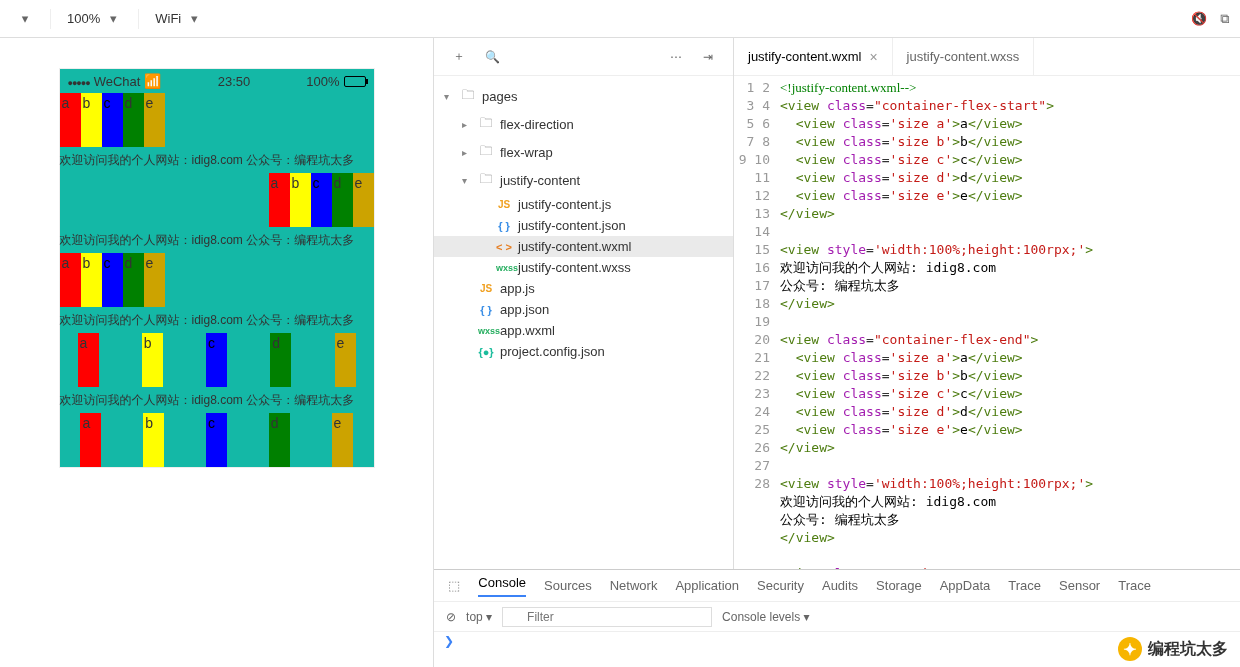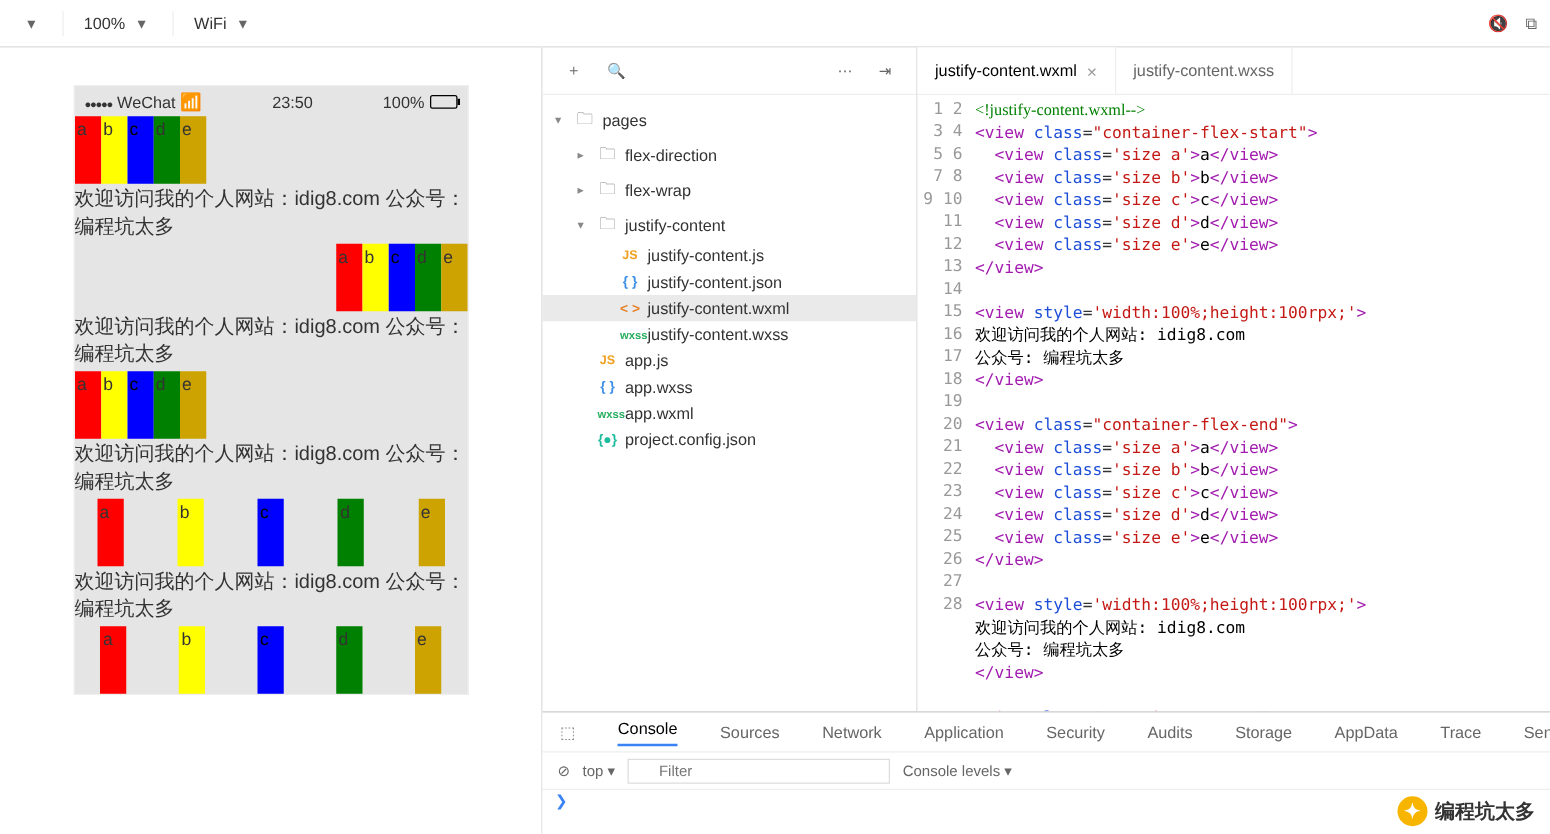--- a/index.html
+++ b/index.html
@@ -8,38 +8,38 @@
   .top-toolbar { height: 38px; border-bottom: 1px solid #ddd; display: flex; align-items: center; padding: 0 6px; gap: 4px; font-size: 13px; }
   .tb-drop { display: flex; align-items: center; gap: 4px; padding: 3px 10px; cursor: pointer; }
   .tb-sep { width: 1px; height: 20px; background: #eee; margin: 0 2px; }
   .tb-icon { width: 18px; height: 18px; display:flex; align-items:center; justify-content:center; color:#666; cursor:pointer; }
   .tb-right { margin-left: auto; display:flex; gap:8px; align-items:center; }
 
   .main-wrap { display: flex; height: 629px; }
 
   
   .simulator { width: 434px; border-right: 1px solid #ddd; display:flex; flex-direction:column; align-items:center; padding-top: 30px; }
-  .phone { width: 316px; background:#e5e5e5; border:1px solid #eee; }
+  .phone { width: 316px; background:#14b8a6; border:1px solid #eee; }
   .status-bar { display:flex; align-items:center; justify-content:space-between; padding:4px 8px; font-size:13px; }
   .sb-left { display:flex; align-items:center; gap:4px; }
   .sb-right { display:flex; align-items:center; gap:4px; }
   .dots::before { content:"●●●●●"; letter-spacing:-1px; font-size:9px;}
   .wifi-arc { font-size:14px; }
   .batt { width:22px; height:11px; border:1px solid #000; border-radius:2px; position:relative; }
   .batt::after{content:"";position:absolute;right:-3px;top:2px;width:2px;height:5px;background:#000;}
   .batt-fill{background:#000;width:100%;height:100%;}
   .nav-bar { display:flex; align-items:center; justify-content:center; position:relative; height:36px; font-size:15px; }
   .nav-dots { position:absolute; right:48px; letter-spacing:2px; font-weight:bold;}
   .nav-target { position:absolute; right:14px; width:18px;height:18px;border:2px solid #000;border-radius:50%; display:flex;align-items:center;justify-content:center;}
   .nav-target::after{content:"";width:6px;height:6px;background:#000;border-radius:50%;}
   .page-body { padding: 0; font-size:15px;}
   .flex-row { display:flex; height:54px;}
   .box { width:21px; height:100%; font-size:14px; padding-top:2px; text-align:left; padding-left:2px;}
   .box.a{background:#f00;} .box.b{background:#ff0;} .box.c{background:#00f;color:#000;} .box.d{background:#008000;} .box.e{background:#cca300;}
-  .caption { font-size:16px; line-height:22px; padding:2px 0;}
+  .caption { font-size:12px; line-height:22px; padding:2px 0;}
   .row-start{justify-content:flex-start;}
   .row-end{justify-content:flex-end;}
   .row-between{justify-content:space-between; padding:0 18px;}
   .row-around{justify-content:space-around;}
 
   
   .files-panel { width: 300px; border-right:1px solid #ddd; display:flex; flex-direction:column;}
   .files-toolbar { height:38px; border-bottom:1px solid #eee; display:flex; align-items:center; gap:16px; padding:0 16px; color:#666;}
   .files-right { margin-left:auto; display:flex; gap:14px;}
   .tree { padding:6px 0; font-size:13px; overflow:auto;}
@@ -57,29 +57,29 @@
 
   
   .editor-panel { flex:1; display:flex; flex-direction:column; min-width:0;}
   .tabs { height:38px; border-bottom:1px solid #eee; display:flex; align-items:stretch;}
   .tab { display:flex; align-items:center; gap:8px; padding:0 14px; font-size:13px; border-right:1px solid #eee; cursor:pointer; color:#666;}
   .tab.active{color:#000; background:#fff;}
   .tab-close{color:#999;font-size:14px;}
   .code-area { flex:1; display:flex; overflow:hidden;}
   .gutter { width:46px; text-align:right; padding:3px 10px 3px 0; color:#999; font-family:Consolas,monospace; font-size:13px; line-height:18px; background:#fff;}
   .code { flex:1; font-family:Consolas,monospace; font-size:13px; line-height:18px; padding:3px 0; white-space:pre; color:#333;}
-  .t-tag{color:#a21caf;} .t-attr{color:#1d4ed8;} .t-str{color:#c41a16;} .t-txt{color:#000;} .t-com{color:#008000;font-family:Liberation Serif, serif;}
+  .t-tag{color:#4d7c0f;} .t-attr{color:#a21caf;} .t-str{color:#c41a16;} .t-txt{color:#000;} .t-com{color:#008000;font-family:Liberation Serif, serif;}
   .status-line{height:24px;border-top:1px solid #eee; display:flex;align-items:center; padding:0 12px; font-size:12px; color:#555; gap:20px;}
   .status-line .sz{margin-left:auto;}
 
   
   .devtools { position:absolute; left:434px; right:0; bottom:0; height:98px; background:#fff; border-top:1px solid #ccc; display:flex; flex-direction:column;}
   .dt-tabs { height:32px; display:flex; align-items:center; gap:18px; padding:0 14px; border-bottom:1px solid #eee; font-size:13px; color:#666;}
   .dt-tabs .ico{color:#888;}
-  .dt-tab{cursor:pointer;margin-left:16px;}
+  .dt-tab{cursor:pointer;}
   .dt-tab.active{color:#000; border-bottom:2px solid #3b82f6; padding-bottom:5px;}
   .dt-bar { height:30px; display:flex; align-items:center; gap:10px; padding:0 12px; border-bottom:1px solid #eee; font-size:12px; color:#666;}
   .dt-filter{flex:0 0 210px; border:1px solid #ddd; padding:2px 24px; font-size:12px;}
   .dt-input-row{display:flex;align-items:center; padding:2px 10px; color:#3b82f6;}
   .watermark { position:absolute; right:12px; bottom:6px; display:flex; align-items:center; gap:6px; font-size:16px; color:#333; font-weight:bold; z-index:50;}
   .wm-ic{width:24px;height:24px;border-radius:50%;background:#f7b500;display:flex;align-items:center;justify-content:center;color:#fff;font-weight:bold;}
 </style>
 </head>
 <body>
 
@@ -214,21 +214,21 @@
           <span>justify-content.wxss</span>
         </div>
         <div class="tree-item ind1">
           <span class="chev"></span>
           <span class="ic ic-js">JS</span>
           <span>app.js</span>
         </div>
         <div class="tree-item ind1">
           <span class="chev"></span>
           <span class="ic ic-json">{ }</span>
-          <span>app.wxss</span>
+          <span>app.json</span>
         </div>
         <div class="tree-item ind1">
           <span class="chev"></span>
           <span class="ic ic-wxss">wxss</span>
           <span>app.wxml</span>
         </div>
         <div class="tree-item ind1">
           <span class="chev"></span>
           <span class="ic ic-config">{●}</span>
           <span>project.config.json</span>

